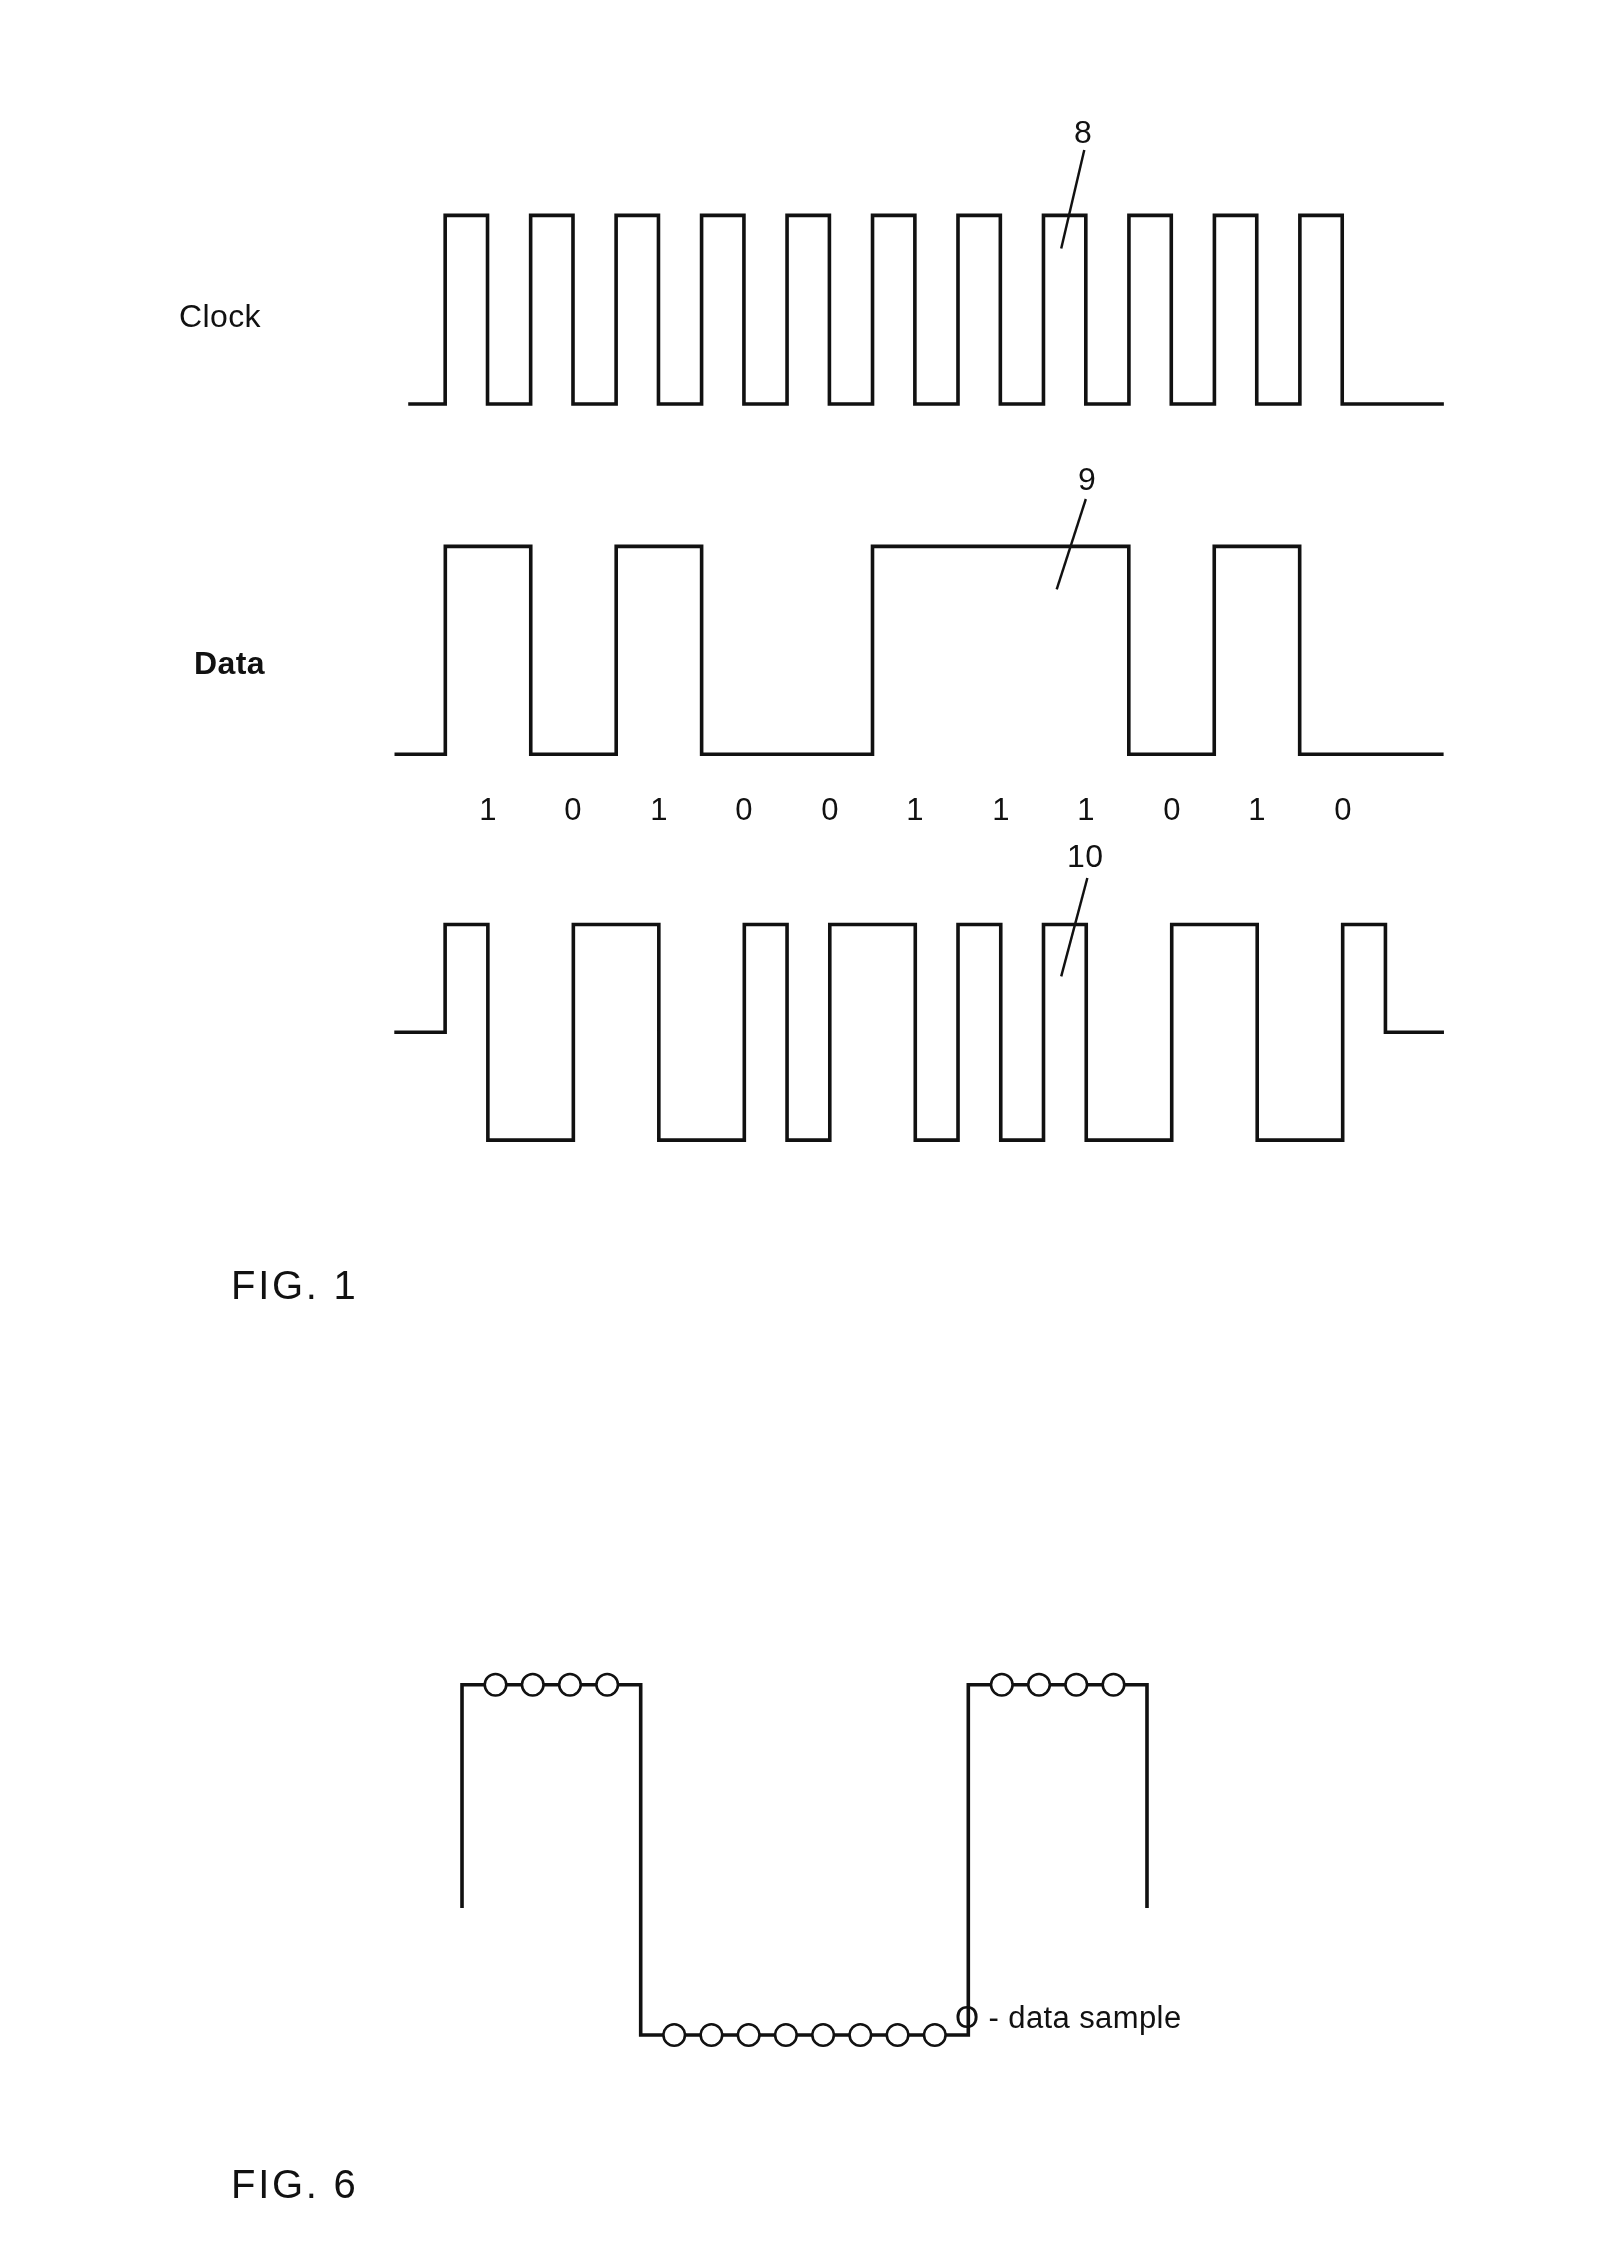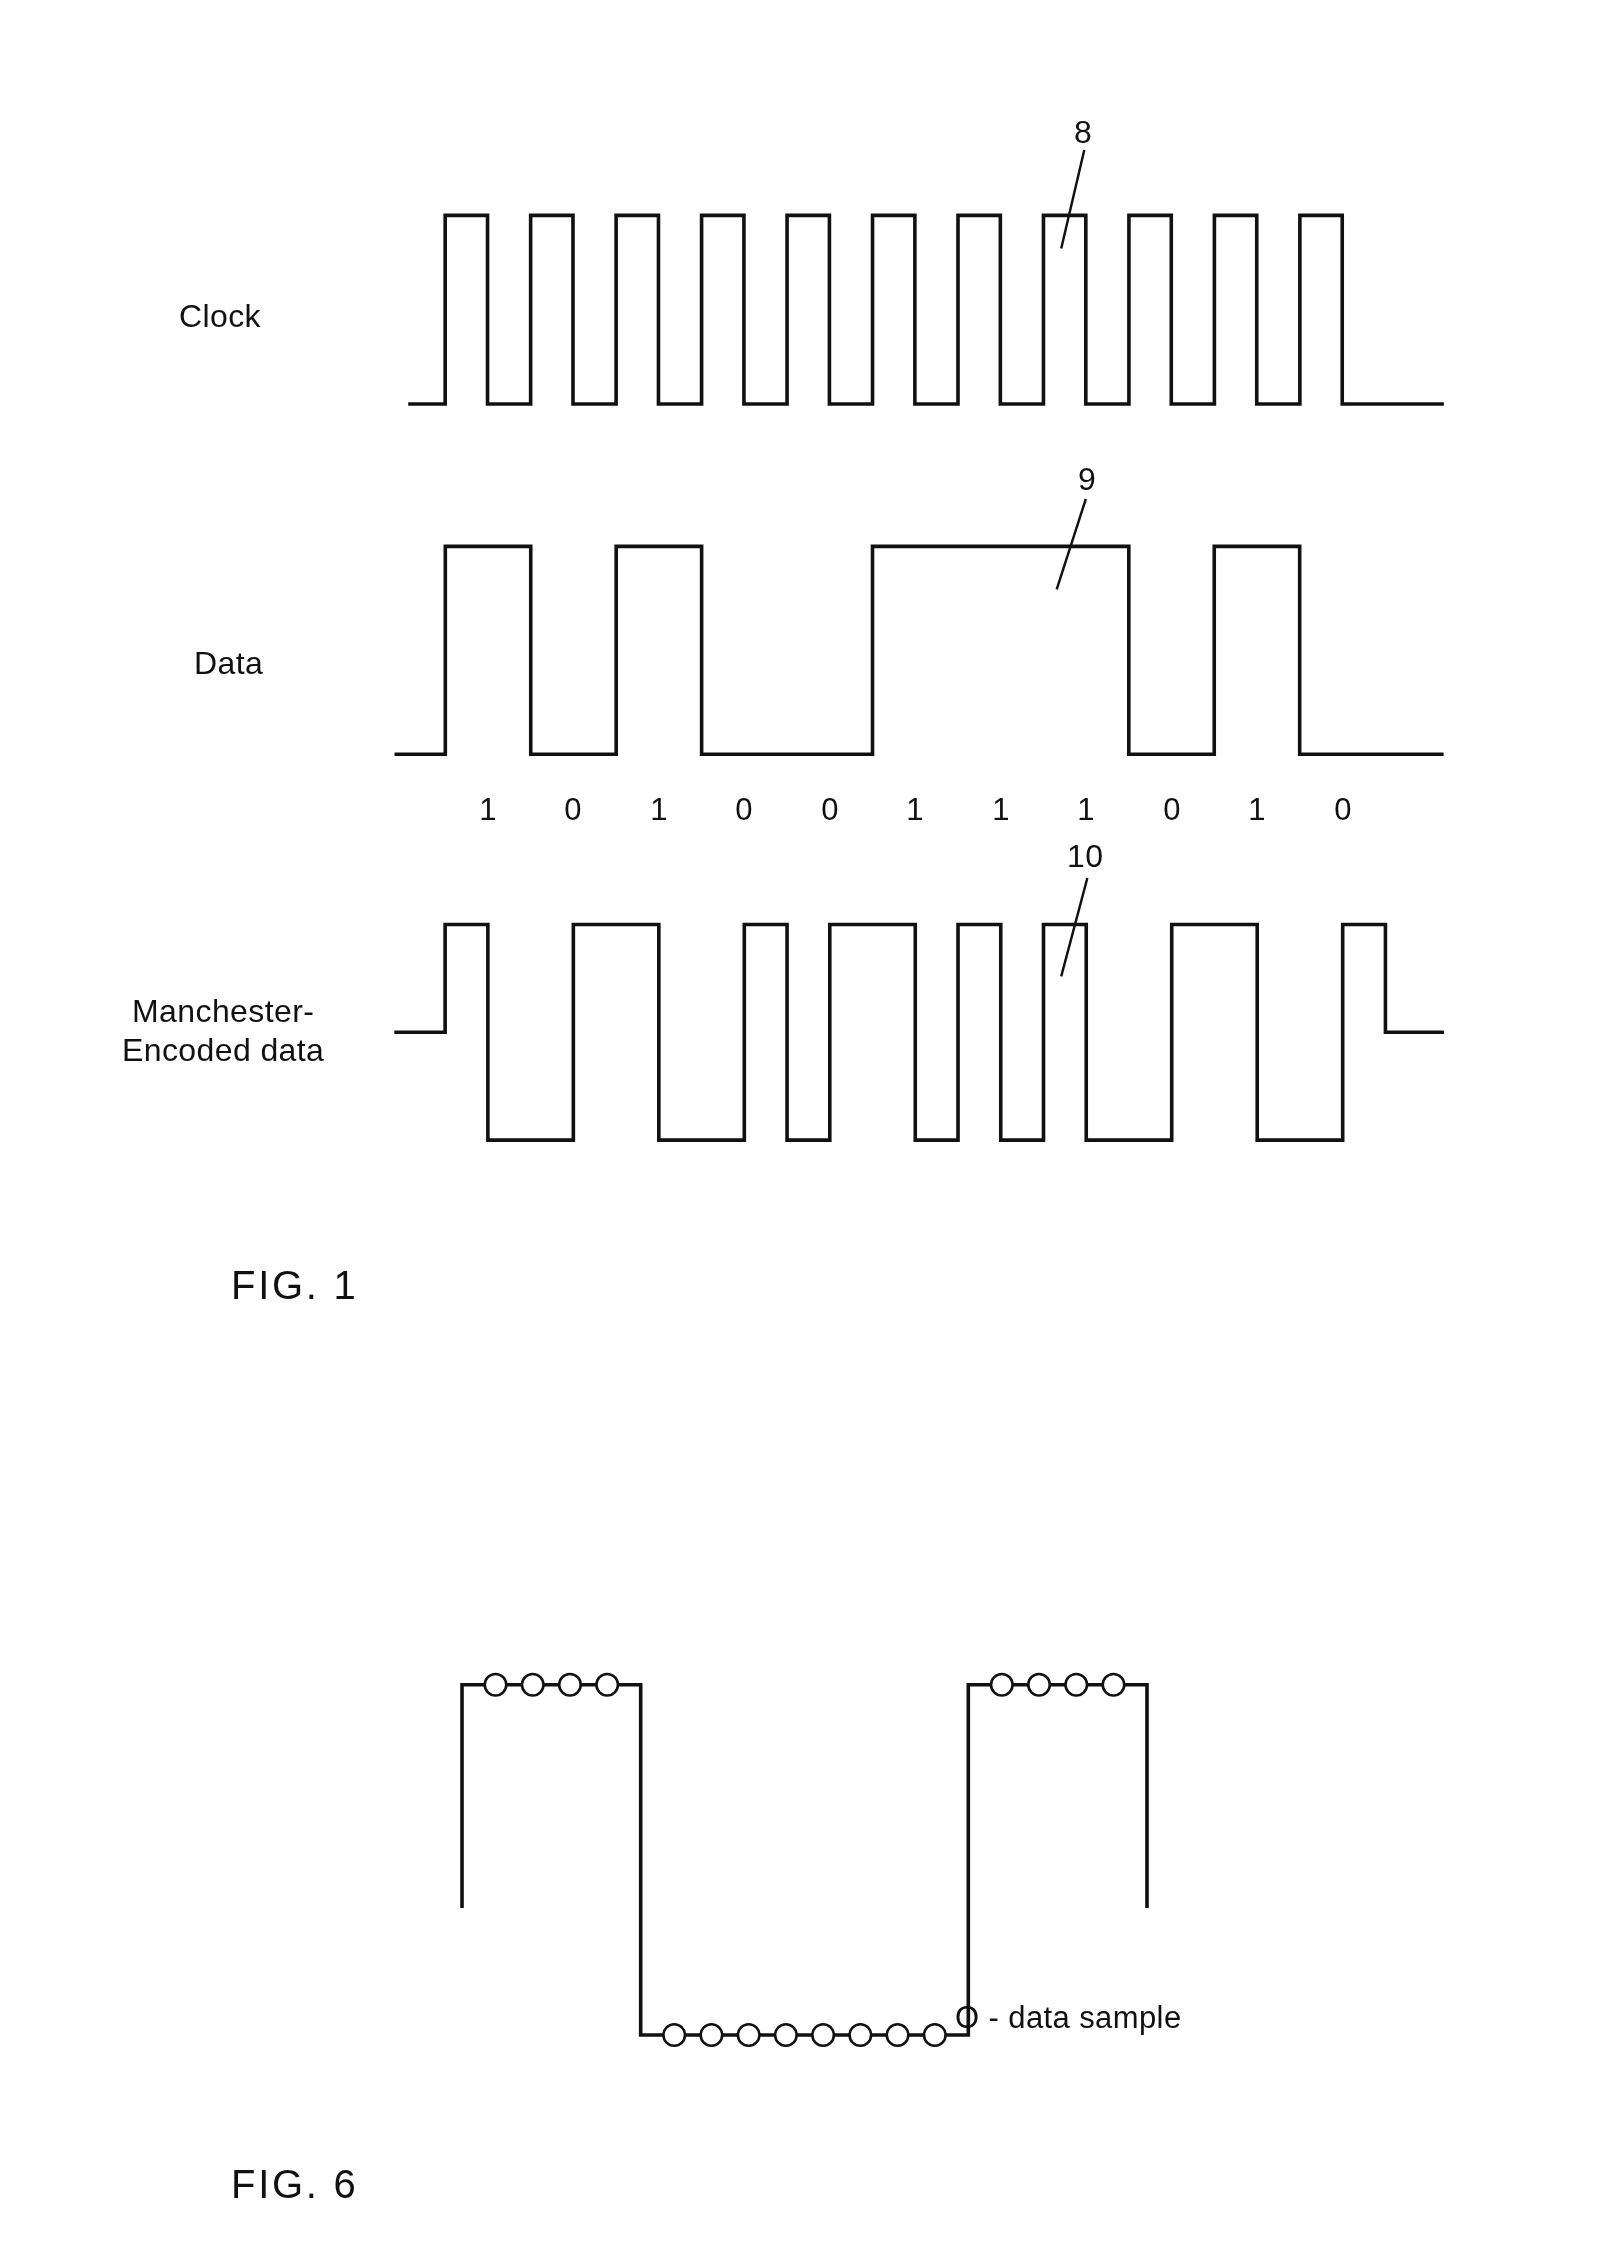--- a/index.html
+++ b/index.html
@@ -33,21 +33,21 @@
   .row-label {
     position: absolute;
     font-size: 32px;
     letter-spacing: 0.4px;
     line-height: 1.22;
     color: #111111;
     white-space: pre-line;
     text-align: center;
   }
   #label-clock   { left: 179px; top: 297px; }
-  #label-data    { left: 194px; top: 644px; }
+  #label-data    { left: 194px; top: 644px; font-weight: bold; }
   #label-manch   { left: 122px; top: 992px; }
 
   .wave-svg {
     position: absolute;
     overflow: visible;
   }
   .wave-path {
     fill: none;
     stroke: #111111;
     stroke-width: 3.6;
@@ -139,22 +139,20 @@
 <body>
 
 <div id="figure-sheet">
 
   <div class="fig-block" id="fig2-block">
 
     <div class="row-label" id="label-clock">Clock</div>
 
     <div class="row-label" id="label-data">Data</div>
 
-    <div class="row-label" id="label-manch">Manchester-
-Encoded data</div>
 
     <svg class="wave-svg" id="clock-svg" viewBox="0 0 2101 300">
       <path class="wave-path" id="clock-path" d="M 530 265 L 578 265 L 578 20 L 633 20 L 633 265 L 689 265 L 689 20 L 744 20 L 744 265 L 800 265 L 800 20 L 855 20 L 855 265 L 911 265 L 911 20 L 966 20 L 966 265 L 1022 265 L 1022 20 L 1077 20 L 1077 265 L 1133 265 L 1133 20 L 1188 20 L 1188 265 L 1244 265 L 1244 20 L 1299 20 L 1299 265 L 1355 265 L 1355 20 L 1410 20 L 1410 265 L 1466 265 L 1466 20 L 1521 20 L 1521 265 L 1577 265 L 1577 20 L 1632 20 L 1632 265 L 1688 265 L 1688 20 L 1743 20 L 1743 265 L 1875 265"></path>
     </svg>
 
     <svg class="wave-svg" id="data-svg" viewBox="0 0 2101 330">
       <path class="wave-path" id="data-path" d="M 512 290 L 578 290 L 578 20 L 689 20 L 689 290 L 800 290 L 800 20 L 911 20 L 911 290 L 1022 290 L 1133 290 L 1133 20 L 1244 20 L 1355 20 L 1466 20 L 1466 290 L 1577 290 L 1577 20 L 1688 20 L 1688 290 L 1799 290 L 1875 290"></path>
     </svg>
 
     <svg class="wave-svg" id="manch-svg" viewBox="0 0 2101 340">

